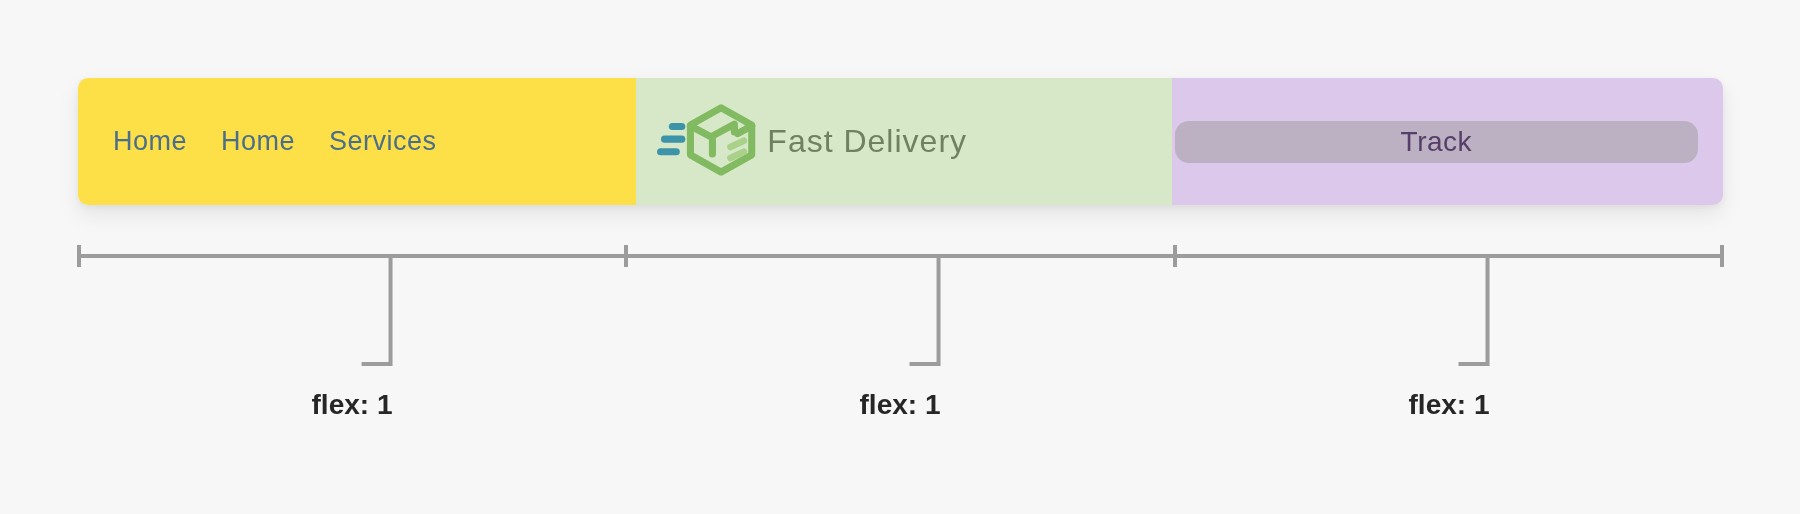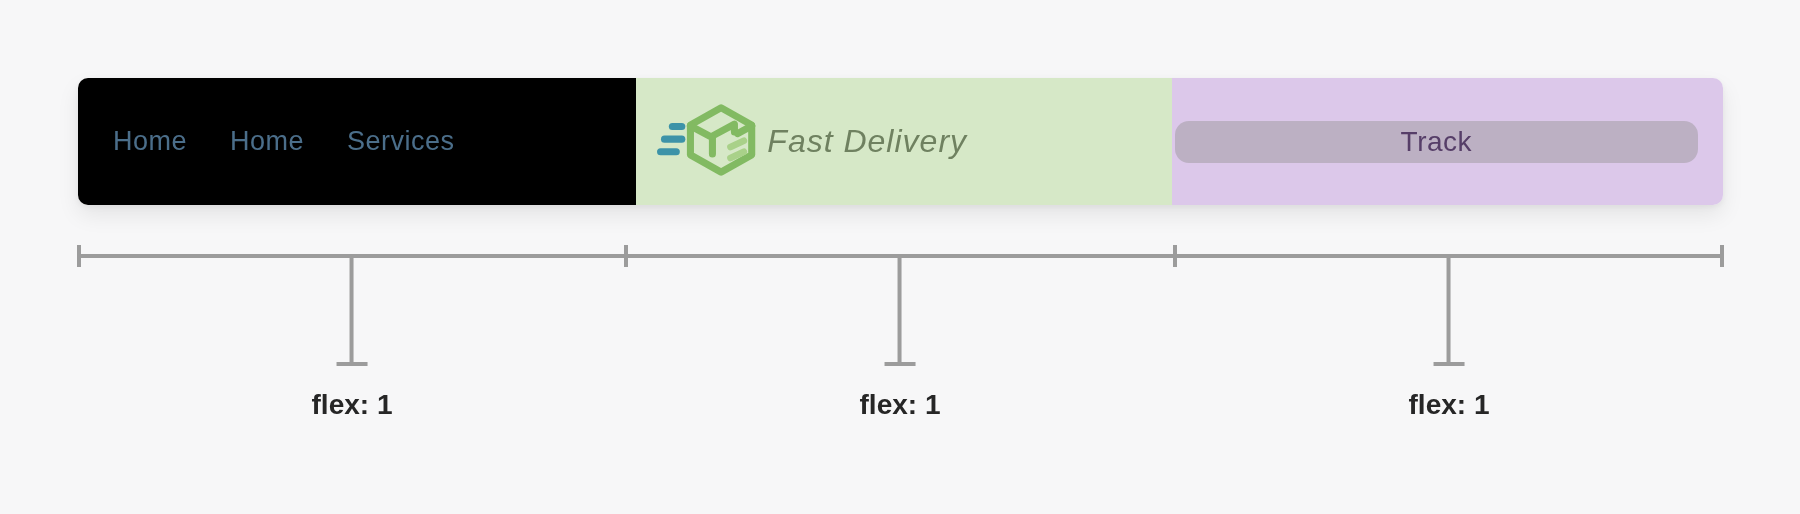--- a/index.html
+++ b/index.html
@@ -17,41 +17,40 @@
     left:78px; top:78px;
     width:1645px; height:127px;
     display:flex;
     border-radius:10px;
     overflow:hidden;
     box-shadow:0 10px 22px rgba(0,0,0,0.08), 0 2px 6px rgba(0,0,0,0.05);
   }
   .section { flex:1 1 0; display:flex; align-items:center; min-width:0; }
 
   .section-links {
-    background:#000000;
+    background:#fde047;
     padding-left:35px;
-    gap:43px;
+    gap:34px;
   }
   .nav-link {
     font-size:27px;
     letter-spacing:0.5px;
     color:#4b6e8a;
     cursor:pointer;
     white-space:nowrap;
   }
 
   .section-brand {
     background:#d6e8c7;
     padding-left:12px;
     gap:9px;
   }
   .logo-icon { display:block; flex:0 0 auto; }
   .brand-name {
     font-size:32px;
-    font-style:italic;
     font-weight:500;
     letter-spacing:1px;
     color:#6f8160;
     white-space:nowrap;
     text-align:right;
   }
 
   .section-track {
     background:#dcc8ea;
     padding:0 25px 0 3px;
@@ -91,21 +90,21 @@
   .tick-1 { left:calc(33.333% - 2px); }
   .tick-2 { left:calc(66.667% - 2px); }
   .tick-3 { left:calc(100% - 3px); }
 
   
   .annot {
     position:absolute;
     top:258px;
     display:flex;
     flex-direction:column;
-    align-items:center;
+    align-items:flex-end;
     transform:translateX(-50%);
   }
   .annot-0 { left:352px; }
   .annot-1 { left:900px; }
   .annot-2 { left:1449px; }
   .annot-drop { width:4px; height:104px; background:#9c9c9c; }
   .annot-foot { width:31px; height:4px; background:#9c9c9c; }
   .annot-label {
     margin-top:23px;
     font-size:28px;

